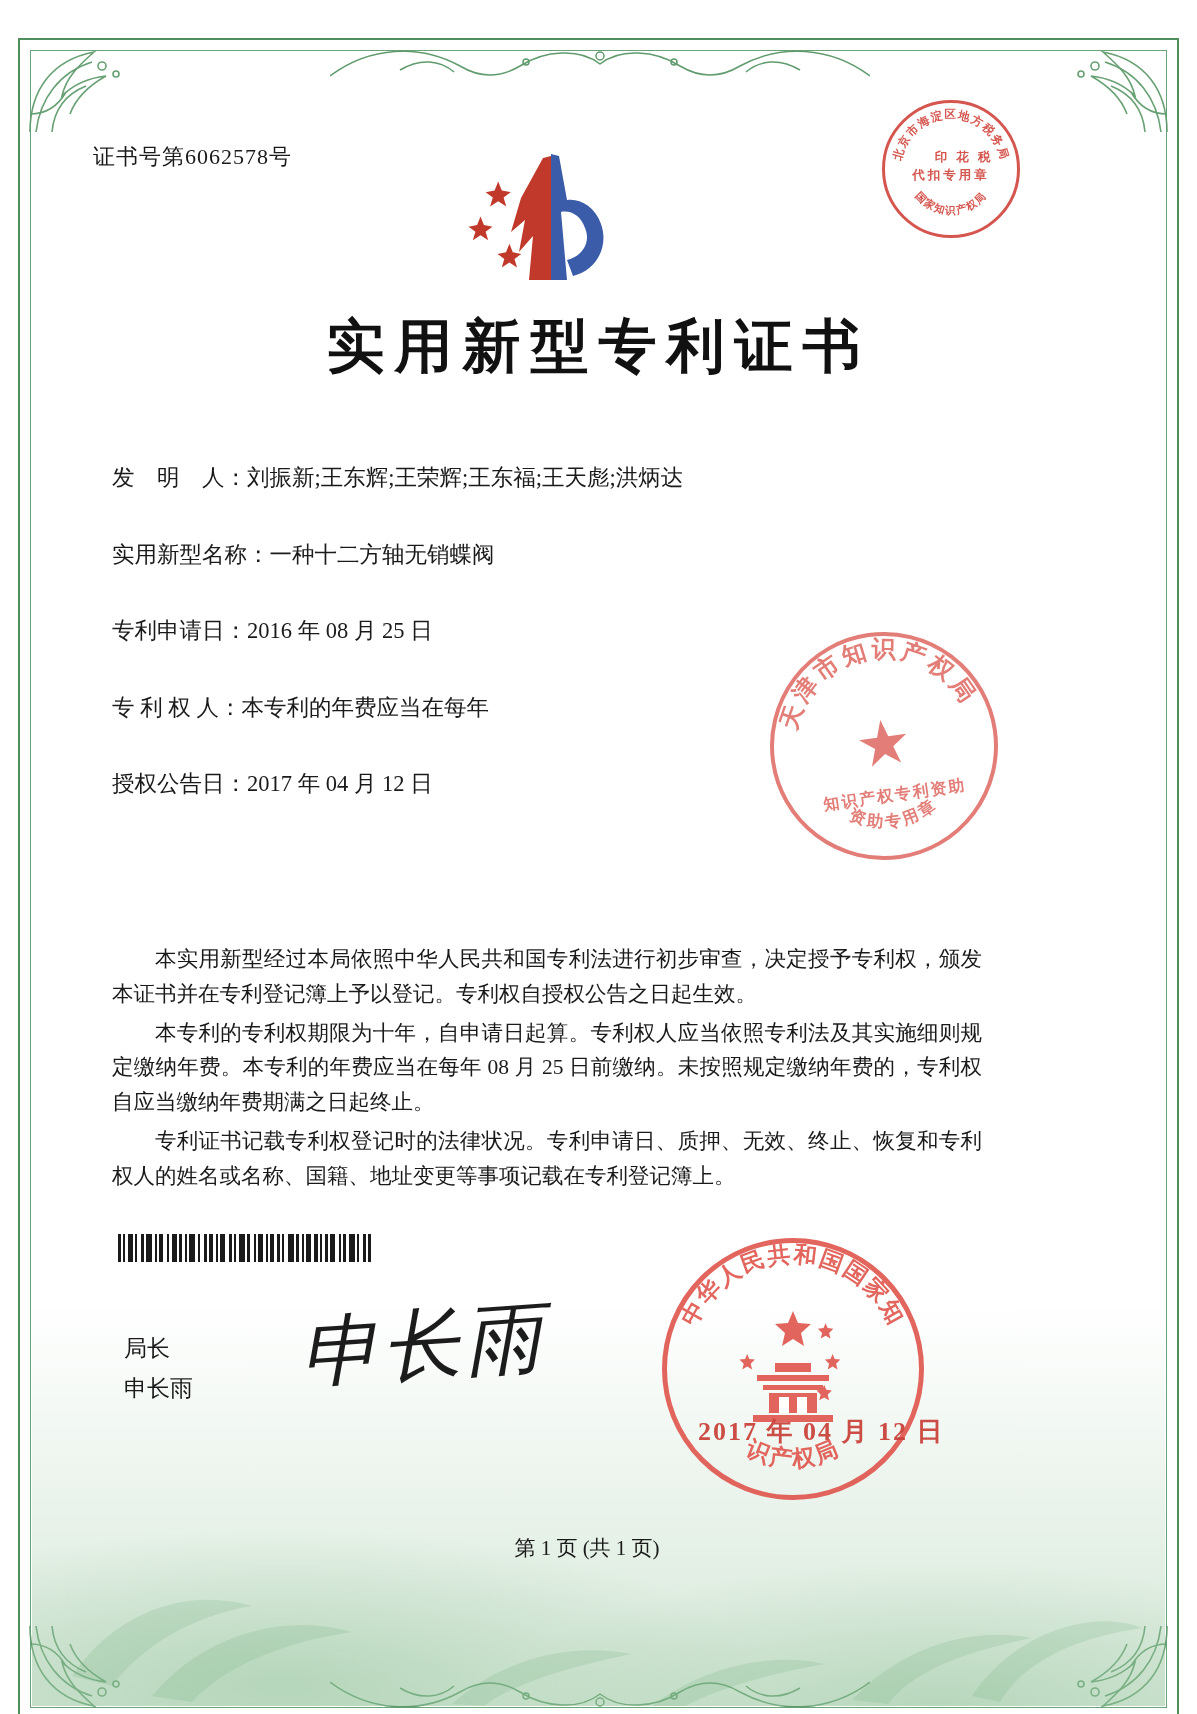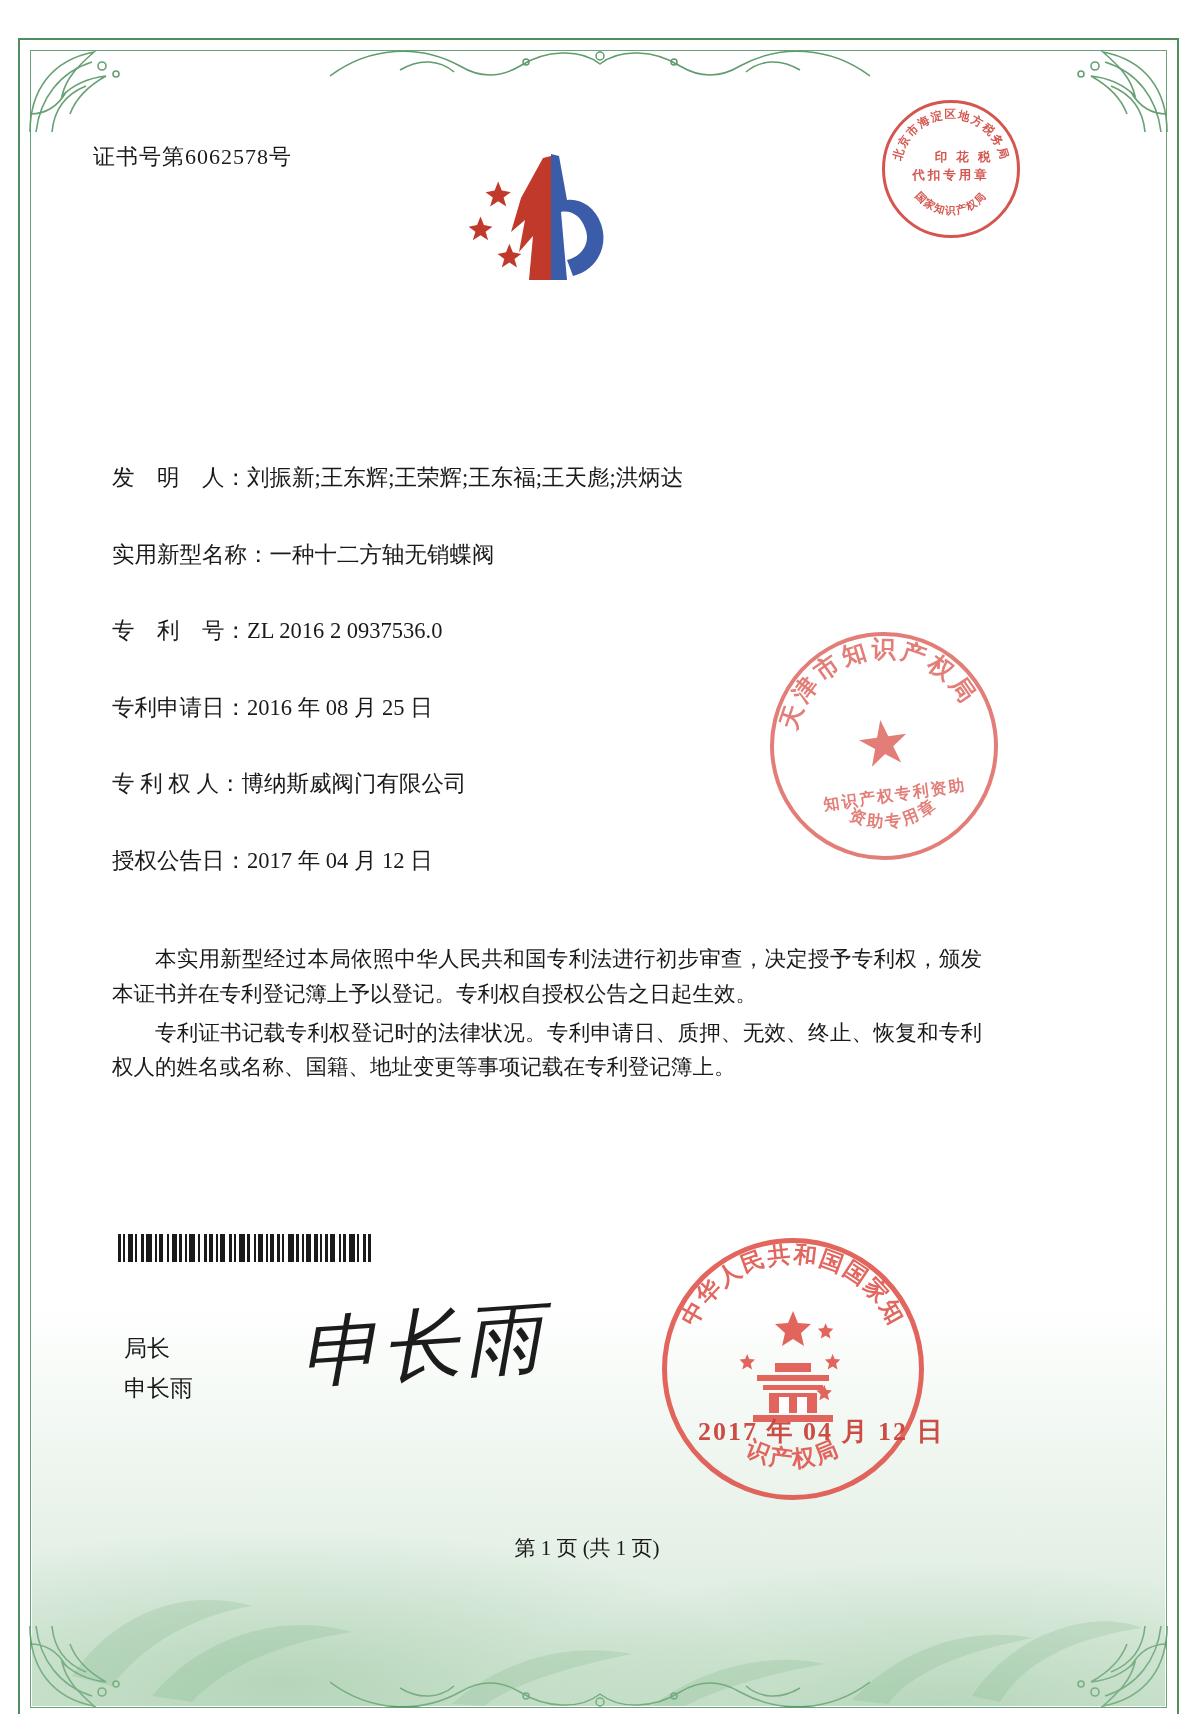--- a/index.html
+++ b/index.html
@@ -353,44 +353,43 @@
       <path d="M96 14 L104 16 L112 60 C124 58 140 66 146 84 C154 106 142 130 118 136 L112 120 C128 116 136 102 130 88 C126 76 116 70 106 72 L112 140 L96 140 Z" fill="#3b5ca8"></path>
       <path d="M88 18 L96 16 L96 140 L74 140 L78 96 L64 112 L70 80 L56 92 L66 58 Z" fill="#c0392b"></path>
       <g fill="#c0392b">
         <path d="M44 46 l4 10 10 2 -8 6 3 10 -9 -6 -9 6 3 -10 -8 -6 10 -2 z" transform="scale(.9) translate(4,0)"></path>
         <path d="M24 84 l4 10 10 2 -8 6 3 10 -9 -6 -9 6 3 -10 -8 -6 10 -2 z" transform="scale(.85) translate(6,6)"></path>
         <path d="M48 112 l4 10 10 2 -8 6 3 10 -9 -6 -9 6 3 -10 -8 -6 10 -2 z" transform="scale(.85) translate(16,10)"></path>
       </g>
     </g>
   </svg>
 
+  <div class="title">实用新型专利证书</div>
 
   <div class="fields">
     <div class="field-row">
       <span class="field-label">发　明　人：</span><span class="field-value">刘振新;王东辉;王荣辉;王东福;王天彪;洪炳达</span>
     </div>
     <div class="field-row">
       <span class="field-label">实用新型名称：</span><span class="field-value">一种十二方轴无销蝶阀</span>
     </div>
     <div class="field-row">
-      <span class="field-label">专　利　号：</span><span class="field-value">ZL 2016 2 0937536.0</span>
-    </div>
-    <div class="field-row">
       <span class="field-label">专利申请日：</span><span class="field-value">2016 年 08 月 25 日</span>
     </div>
     <div class="field-row">
-      <span class="field-label">专 利 权 人：</span><span class="field-value">博纳斯威阀门有限公司</span>
+      <span class="field-label">专 利 权 人：</span><span class="field-value">本专利的年费应当在每年</span>
     </div>
     <div class="field-row">
       <span class="field-label">授权公告日：</span><span class="field-value">2017 年 04 月 12 日</span>
     </div>
   </div>
 
   <div class="paragraphs">
     <p>本实用新型经过本局依照中华人民共和国专利法进行初步审查，决定授予专利权，颁发本证书并在专利登记簿上予以登记。专利权自授权公告之日起生效。</p>
+    <p>本专利的专利权期限为十年，自申请日起算。专利权人应当依照专利法及其实施细则规定缴纳年费。本专利的年费应当在每年 08 月 25 日前缴纳。未按照规定缴纳年费的，专利权自应当缴纳年费期满之日起终止。</p>
     <p>专利证书记载专利权登记时的法律状况。专利申请日、质押、无效、终止、恢复和专利权人的姓名或名称、国籍、地址变更等事项记载在专利登记簿上。</p>
   </div>
 
   <div class="barcode">
     <span style="width:3px"></span><span style="width:2px;background:#fff"></span><span style="width:2px"></span><span style="width:3px;background:#fff"></span><span style="width:5px"></span><span style="width:2px;background:#fff"></span><span style="width:2px"></span><span style="width:4px;background:#fff"></span><span style="width:3px"></span><span style="width:2px;background:#fff"></span><span style="width:6px"></span><span style="width:3px;background:#fff"></span><span style="width:2px"></span><span style="width:2px;background:#fff"></span><span style="width:4px"></span><span style="width:4px;background:#fff"></span><span style="width:2px"></span><span style="width:3px;background:#fff"></span><span style="width:5px"></span><span style="width:2px;background:#fff"></span><span style="width:3px"></span><span style="width:3px;background:#fff"></span><span style="width:2px"></span><span style="width:2px;background:#fff"></span><span style="width:6px"></span><span style="width:3px;background:#fff"></span><span style="width:2px"></span><span style="width:4px;background:#fff"></span><span style="width:3px"></span><span style="width:2px;background:#fff"></span><span style="width:4px"></span><span style="width:3px;background:#fff"></span><span style="width:2px"></span><span style="width:2px;background:#fff"></span><span style="width:5px"></span><span style="width:4px;background:#fff"></span><span style="width:3px"></span><span style="width:2px;background:#fff"></span><span style="width:2px"></span><span style="width:3px;background:#fff"></span><span style="width:6px"></span><span style="width:2px;background:#fff"></span><span style="width:3px"></span><span style="width:4px;background:#fff"></span><span style="width:2px"></span><span style="width:2px;background:#fff"></span><span style="width:5px"></span><span style="width:3px;background:#fff"></span><span style="width:2px"></span><span style="width:2px;background:#fff"></span><span style="width:4px"></span><span style="width:3px;background:#fff"></span><span style="width:3px"></span><span style="width:2px;background:#fff"></span><span style="width:2px"></span><span style="width:4px;background:#fff"></span><span style="width:6px"></span><span style="width:2px;background:#fff"></span><span style="width:3px"></span><span style="width:3px;background:#fff"></span><span style="width:2px"></span><span style="width:2px;background:#fff"></span><span style="width:5px"></span><span style="width:3px;background:#fff"></span><span style="width:4px"></span><span style="width:2px;background:#fff"></span><span style="width:2px"></span><span style="width:3px;background:#fff"></span><span style="width:3px"></span><span style="width:2px;background:#fff"></span><span style="width:5px"></span><span style="width:4px;background:#fff"></span><span style="width:2px"></span><span style="width:2px;background:#fff"></span><span style="width:3px"></span><span style="width:3px;background:#fff"></span><span style="width:6px"></span><span style="width:2px;background:#fff"></span><span style="width:2px"></span><span style="width:4px;background:#fff"></span><span style="width:3px"></span><span style="width:2px;background:#fff"></span><span style="width:3px"></span>
   </div>
 
   <div class="sign-label">
     <div>局长</div>
     <div>申长雨</div>

